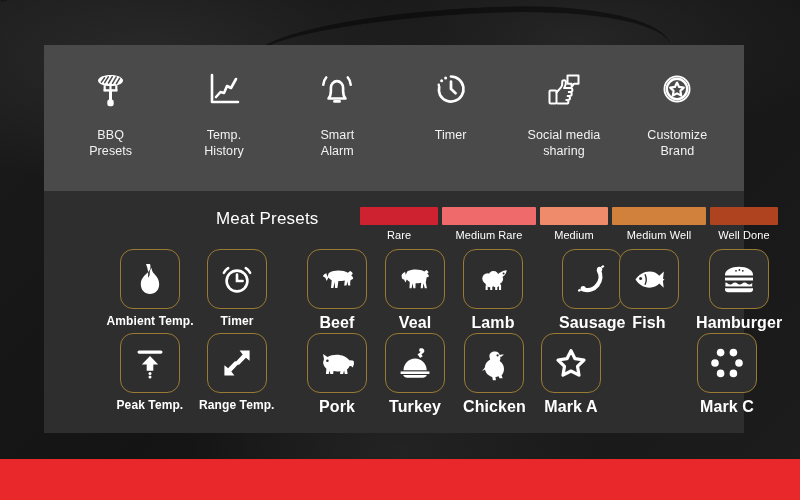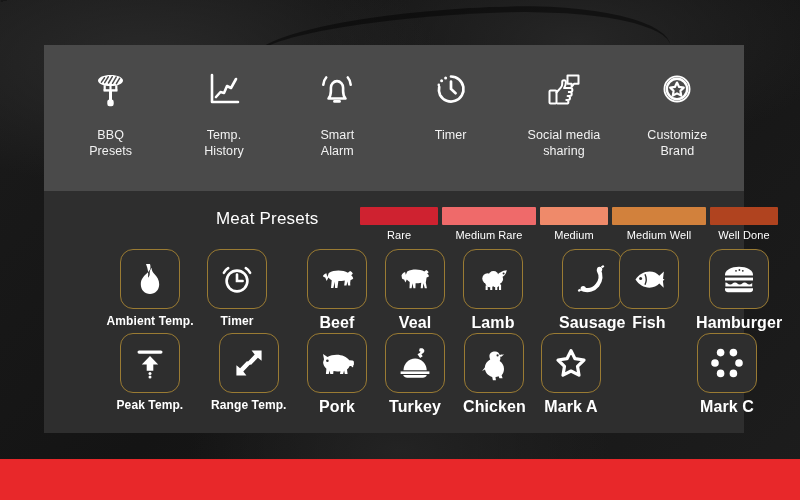--- a/index.html
+++ b/index.html
@@ -376,21 +376,21 @@
                 <g fill="#fff">
                   <rect x="8.5" y="8.5" width="25" height="3.2" rx="1.6"></rect>
                   <path d="M21 14l8.2 8.6h-4.9v6.2h-6.6v-6.2h-4.9z"></path>
                   <circle cx="21" cy="31.4" r="1.5"></circle>
                   <circle cx="21" cy="35" r="1.5"></circle>
                 </g>
               </svg>
             </div>
             <div class="tile-label">Peak Temp.</div>
           </div>
-          <div class="tile-cell wide" style="left: 167px; top: 0px; justify-content: space-between;">
+          <div class="tile-cell wide" style="left: 155px; top: 0px; justify-content: space-between;">
             <div class="tile" style="border-color: rgb(154, 123, 51); background: rgb(46, 46, 46);">
               <svg width="42" height="42" viewBox="0 0 42 42" fill="#fff">
                 <g fill="#fff">
                   <path d="M33.6 8.4v10.4l-3.7-3-7 7.3-3.3-3.2 7.1-7.4-3.1-4.1z"></path>
                   <path d="M8.4 33.6V23.2l3.7 3 7-7.3 3.3 3.2-7.1 7.4 3.1 4.1z"></path>
                   <circle cx="21" cy="21" r="1.5"></circle>
                   <circle cx="17.8" cy="24.2" r="1.3"></circle>
                   <circle cx="24.2" cy="17.8" r="1.3"></circle>
                 </g>
               </svg>

